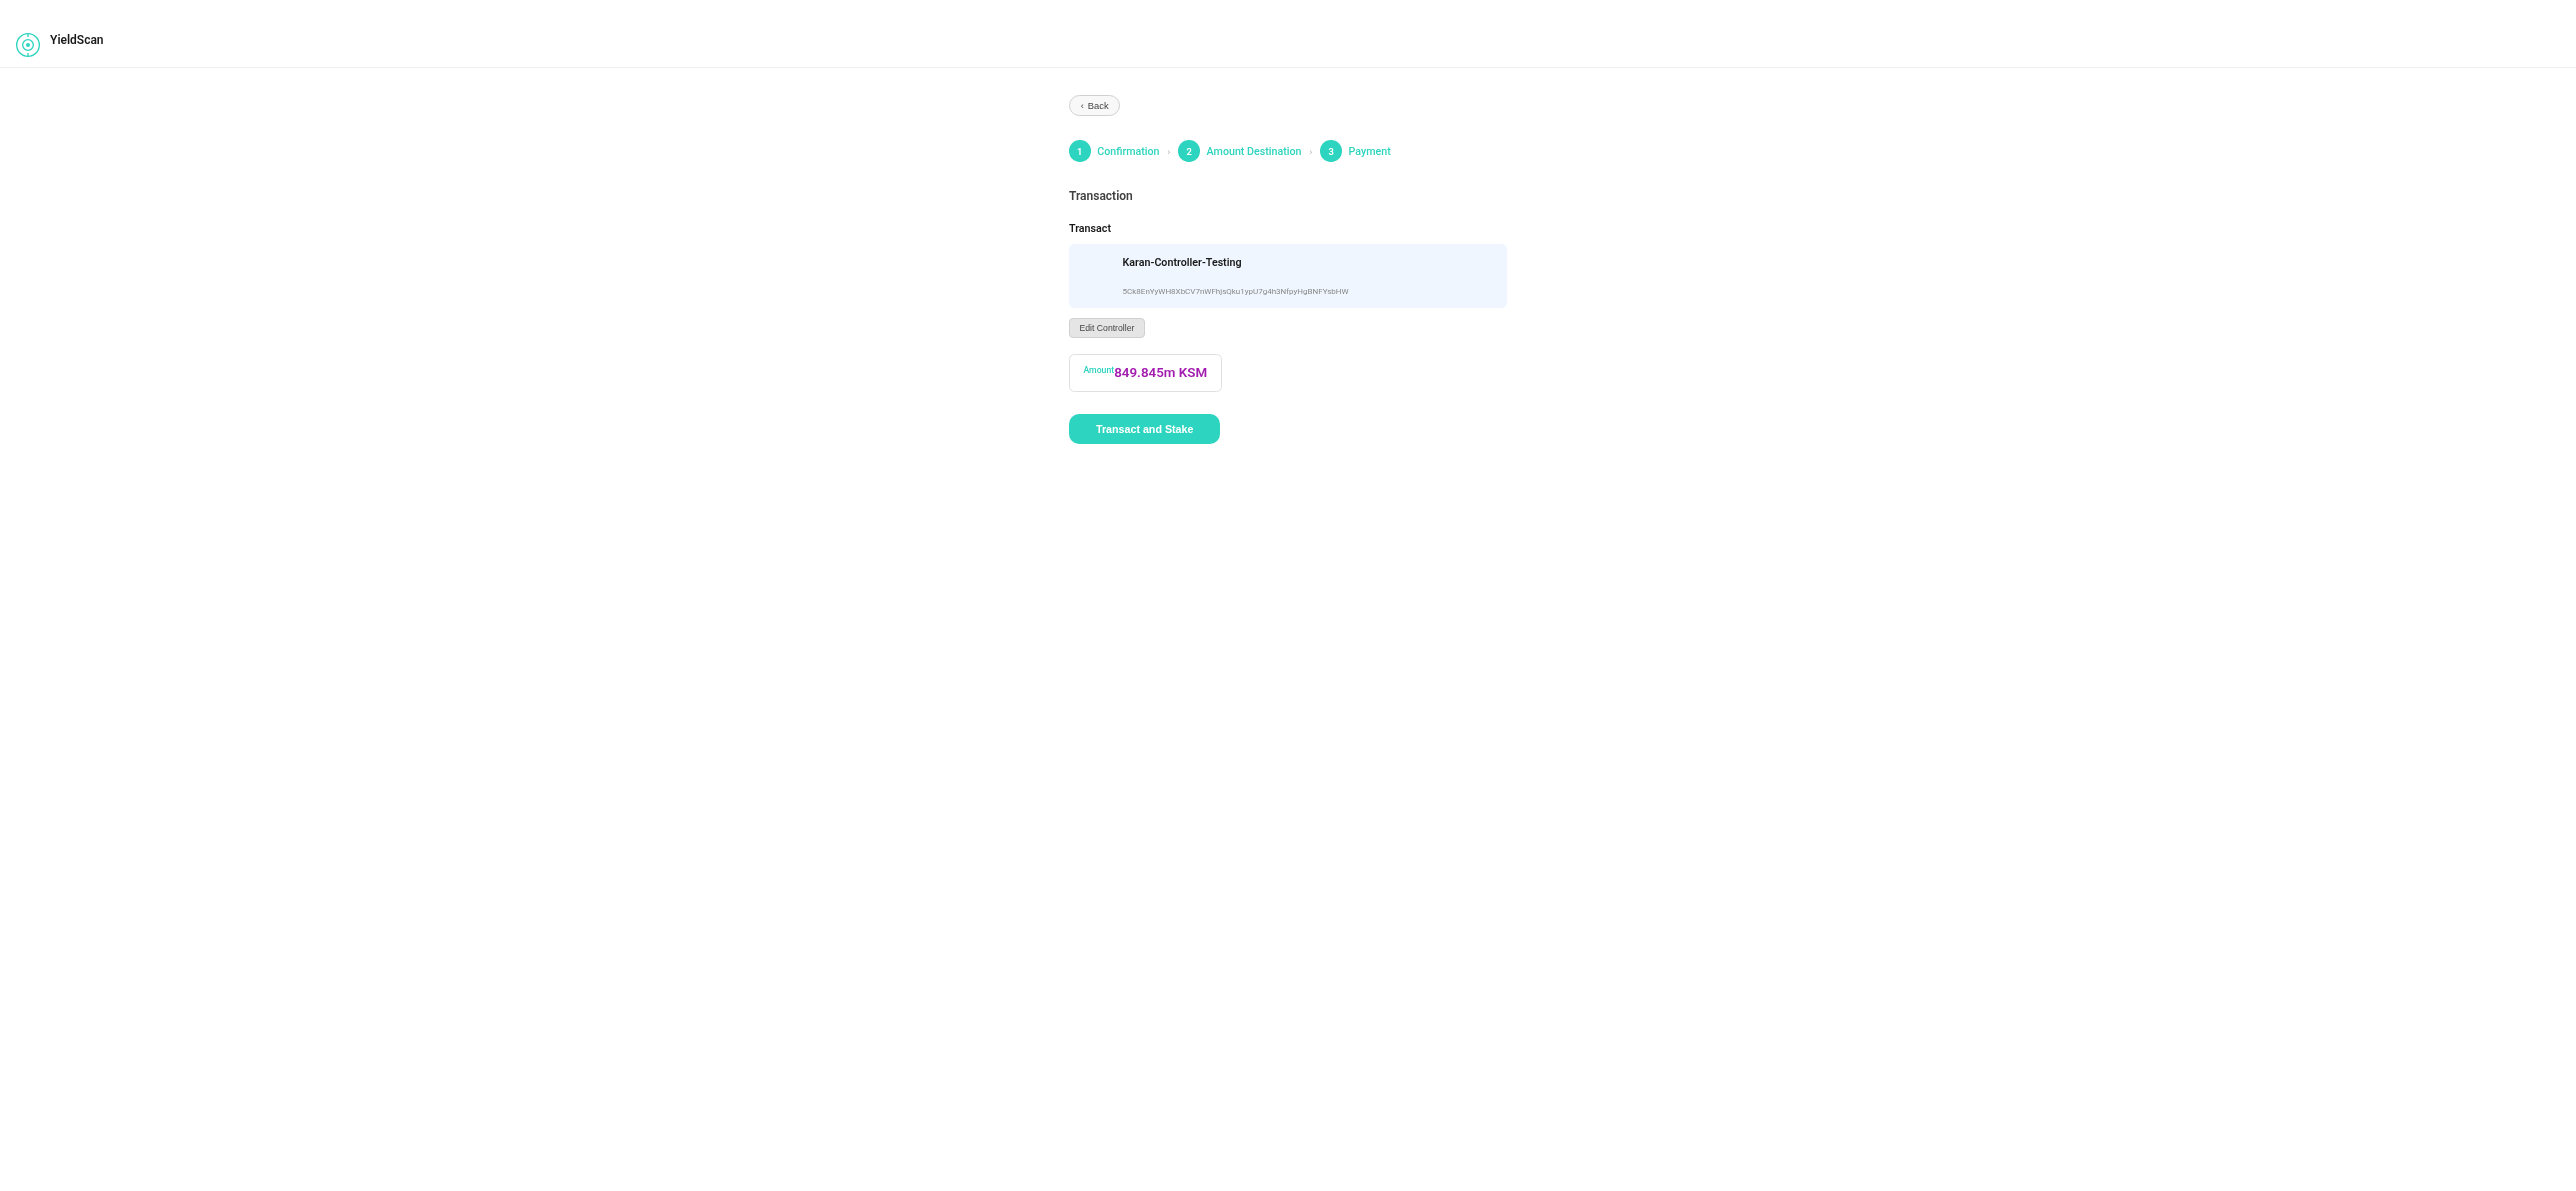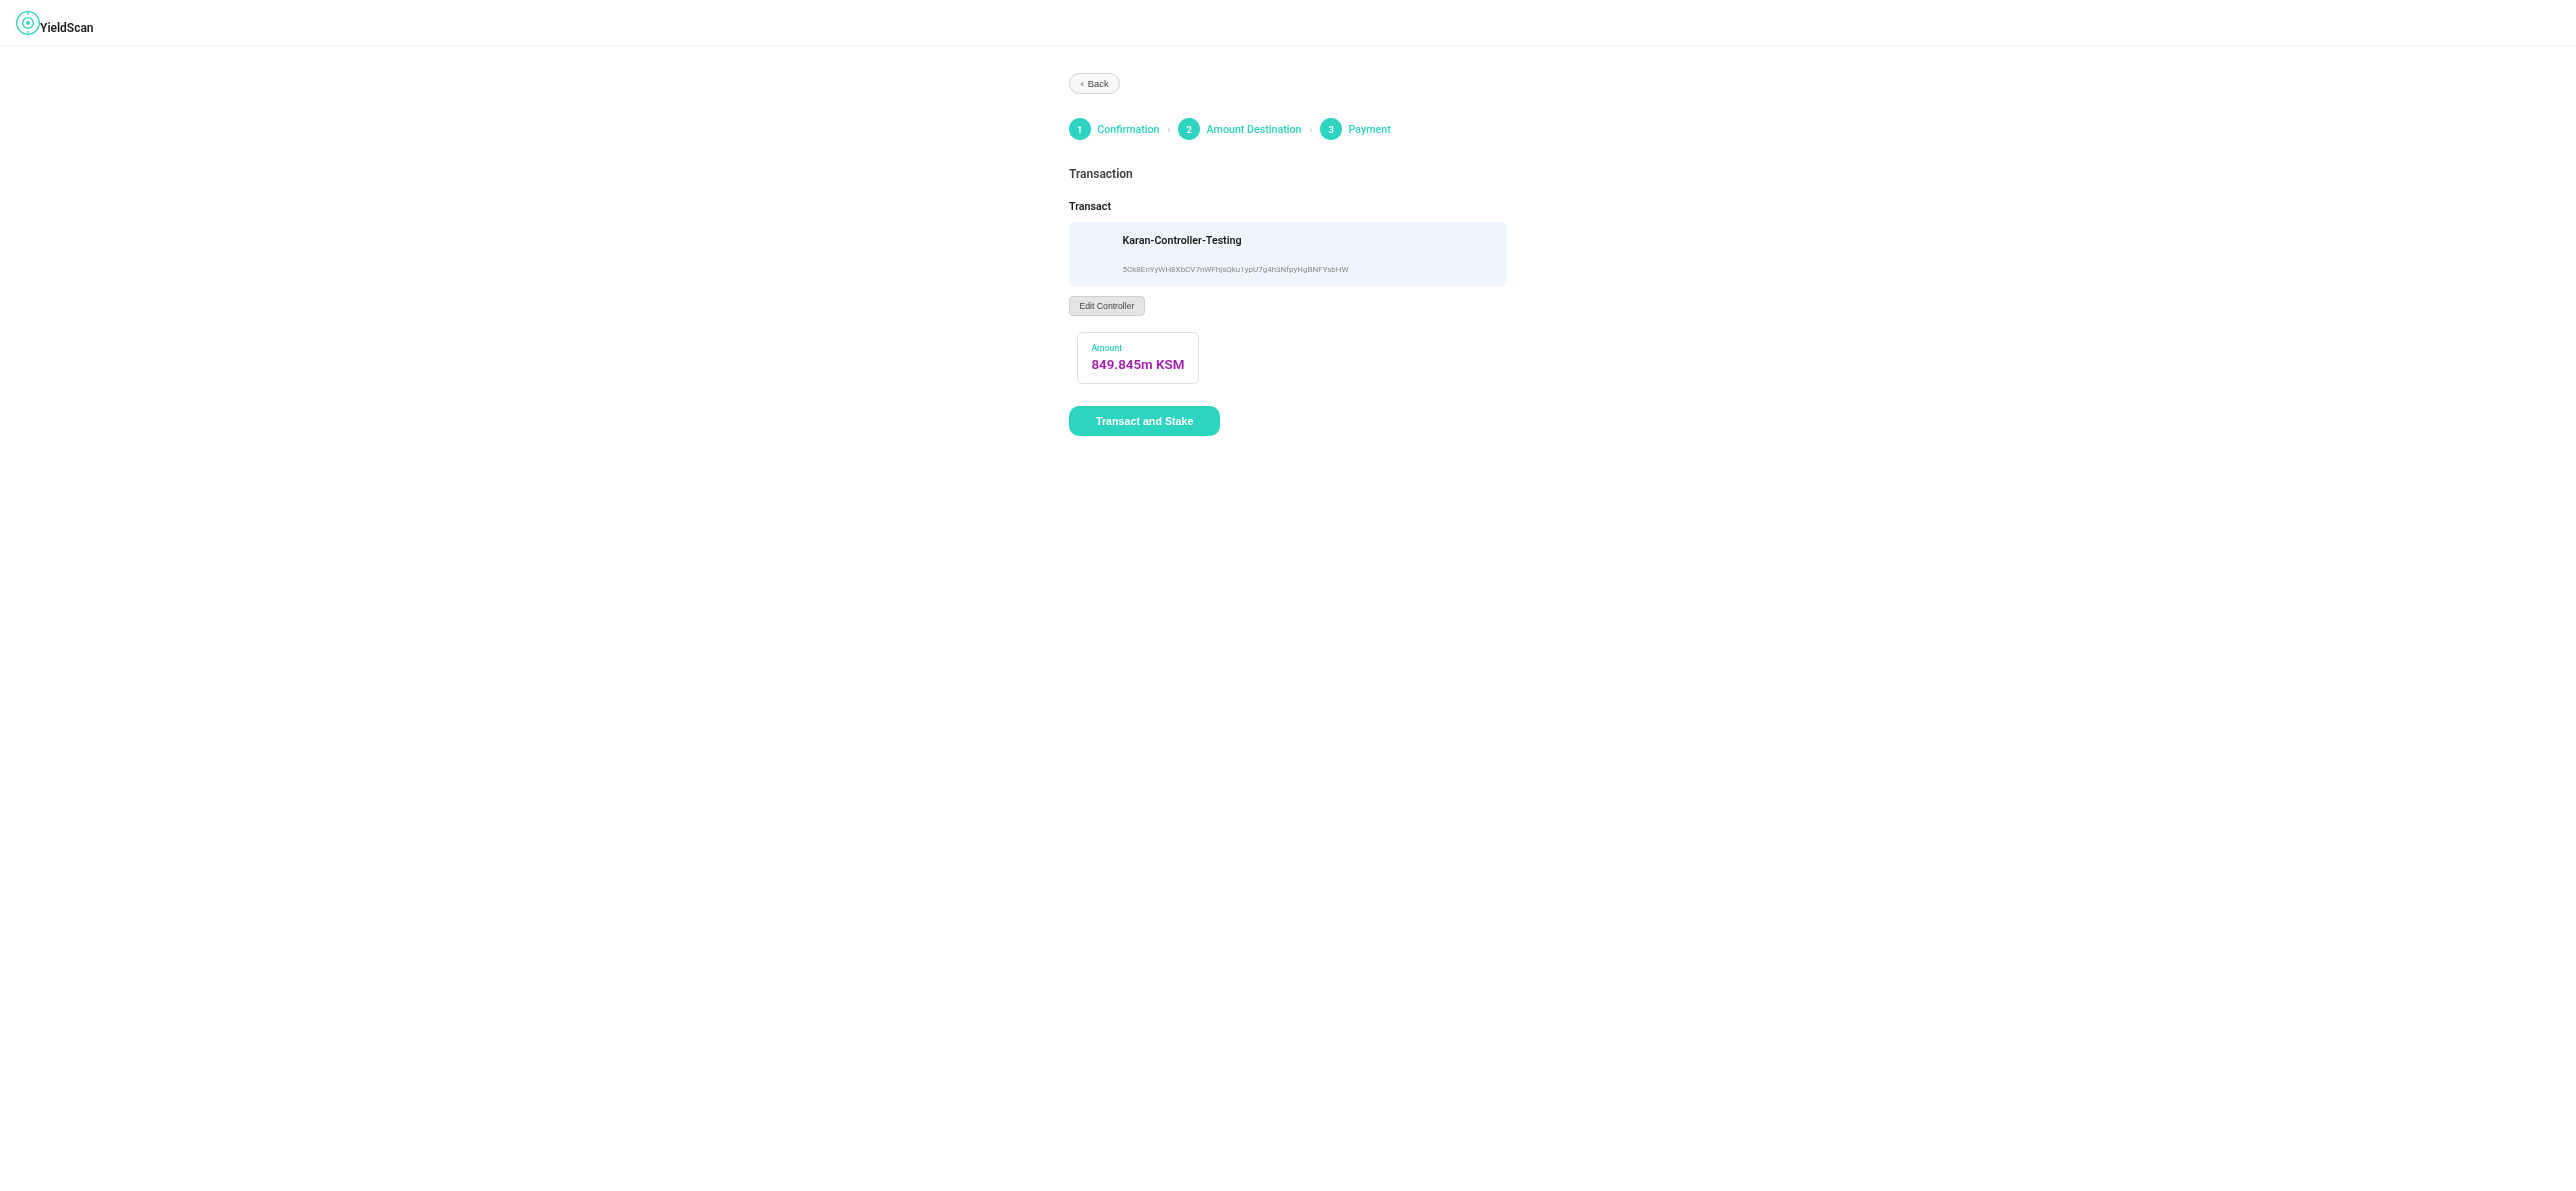--- a/index.html
+++ b/index.html
@@ -18,22 +18,23 @@
     
     .header {
       display: flex;
       align-items: center;
       padding: 10.7px 16px;
       border-bottom: 0.7px solid #f0f0f0;
     }
 
     .logo-container {
       display: flex;
-      align-items: flex-end;
-      gap: 0;
+      align-items: flex-start;
+      gap: 10px;
+      margin-top: 22px;
     }
 
     .logo-icon {
       width: 24px;
       height: 24px;
     }
 
     .logo-text {
       font-size: 12px;
       font-weight: 600;
@@ -162,27 +163,26 @@
       background: #e5e5e5;
       font-size: 8.7px;
       color: #444;
       cursor: pointer;
       margin-bottom: 16px;
     }
 
     
     .amount-box {
       display: inline-flex;
-      flex-direction: column;
+      flex-direction: row;
       padding: 10.7px 13.4px;
       border: 0.7px solid #e0e0e0;
       border-radius: 5.4px;
       min-width: 121px;
       margin-bottom: 21.5px;
-      margin-left: 8px;
     }
 
     .amount-label {
       font-size: 8.7px;
       color: #2dd4bf;
       font-weight: 500;
       margin-bottom: 4px;
     }
 
     .amount-value {

